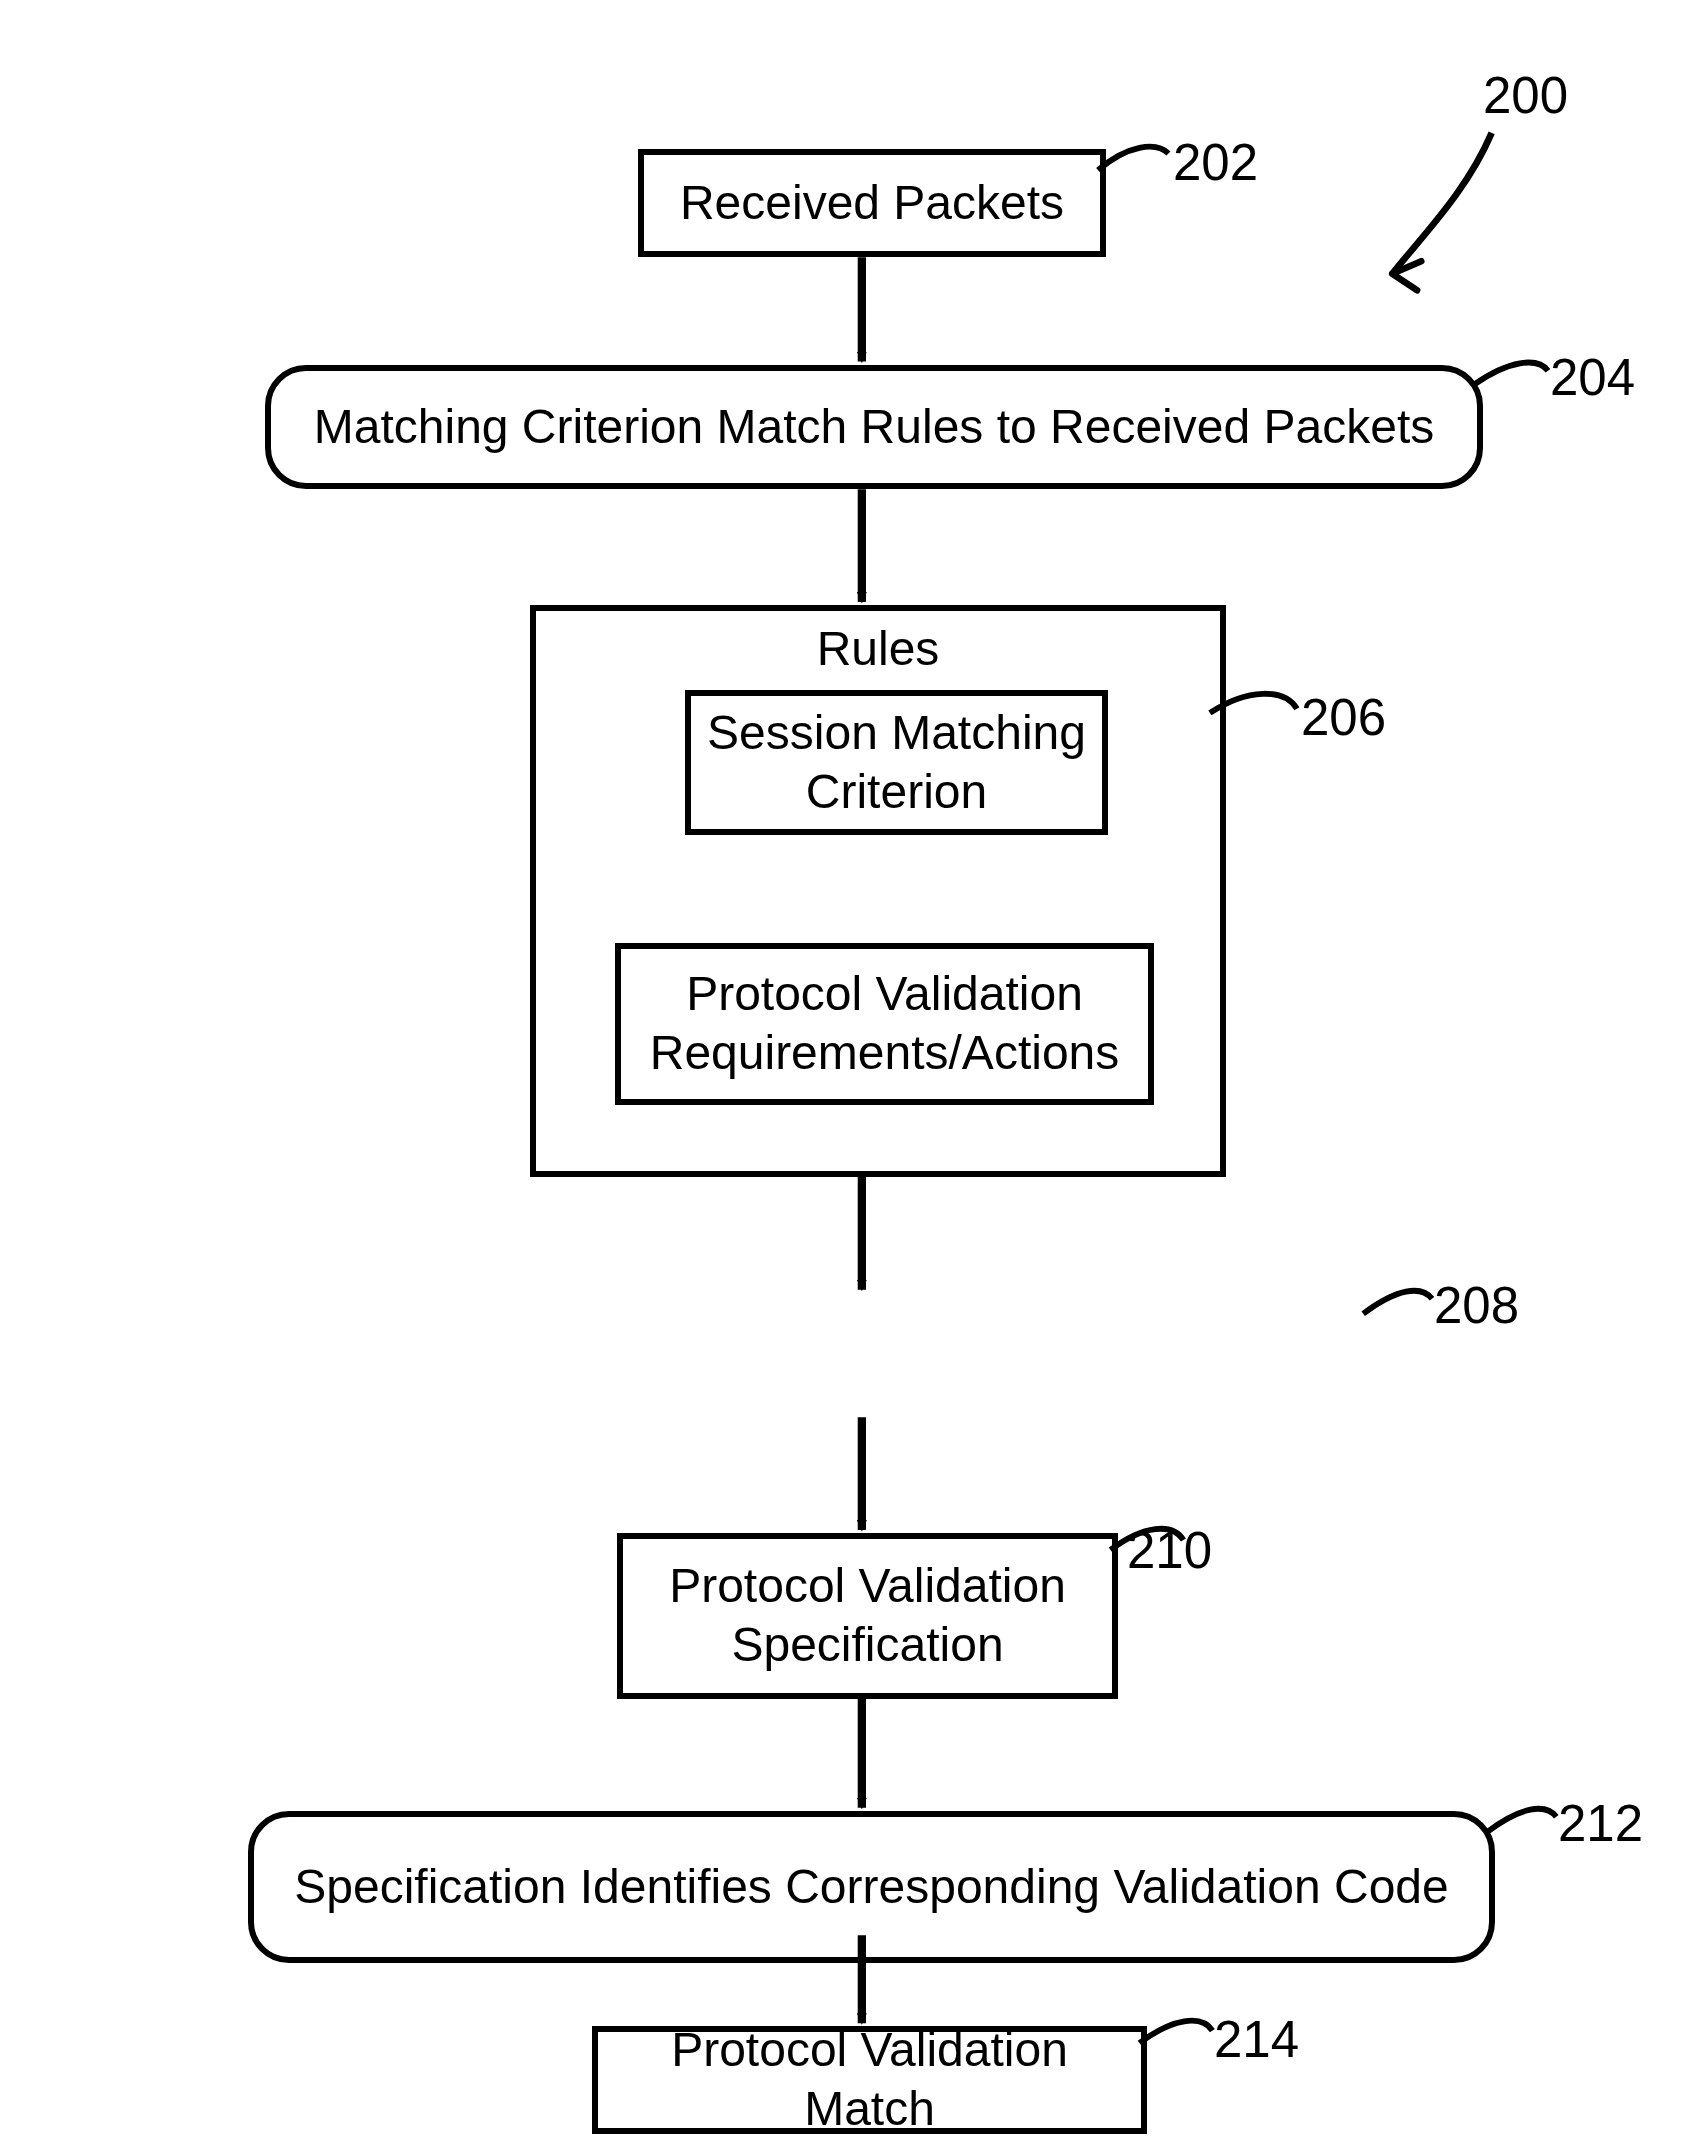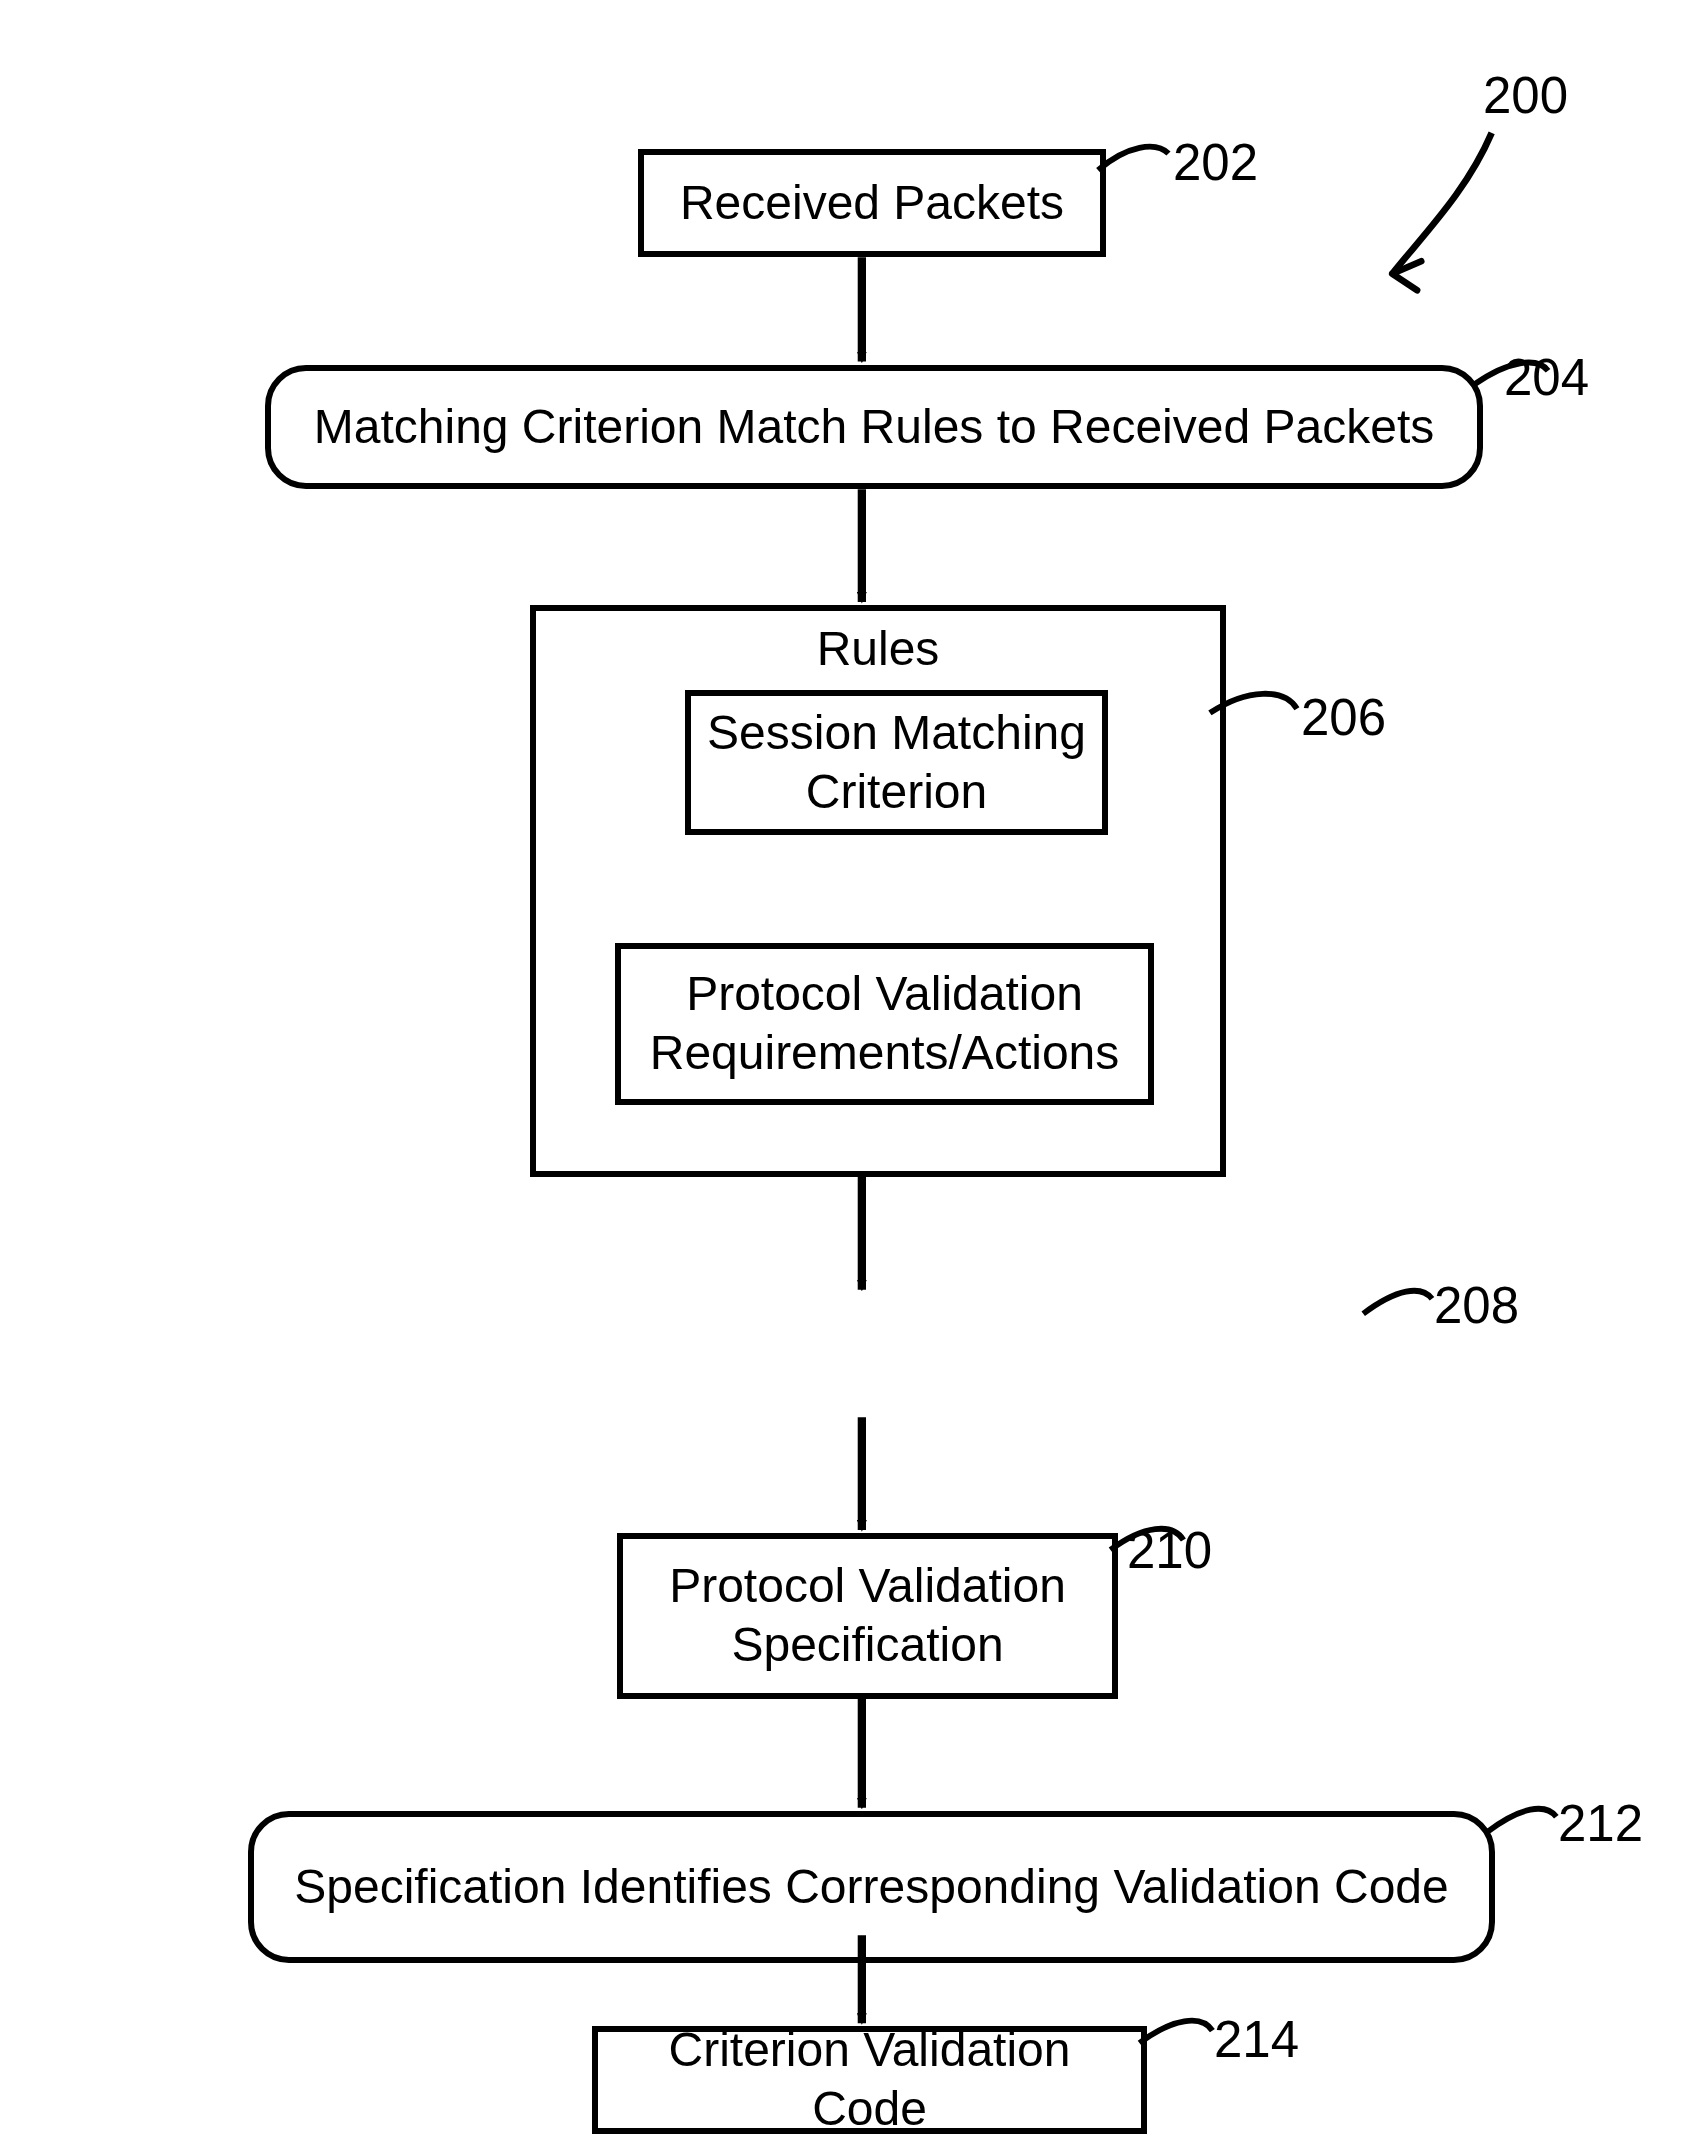--- a/index.html
+++ b/index.html
@@ -89,21 +89,21 @@
   <div class="label" style="left:1467px; top:66px;margin-left:16px;">200</div>
 
   <div class="node rect-sharp" style="left:630px; top:149px; width:468px; height:108px;">
     <div class="node-text">Received Packets</div>
   </div>
   <div class="label" style="left:1173px; top:133px;">202</div>
 
   <div class="node rect-round" style="left:257px; top:365px; width:1218px; height:124px;">
     <div class="node-text">Matching Criterion Match Rules to Received Packets</div>
   </div>
-  <div class="label" style="left:1504px; top:348px;">204</div>
+  <div class="label" style="left:1550px; top:348px;">204</div>
 
   <div class="rules-container" style="left:514px; top:605px; width:696px; height:572px;">
     <div class="rules-title">Rules</div>
     <div class="rules-inner" style="left:149px; top:79px; width:423px; height:145px; white-space: pre-line;">Session Matching
 Criterion</div>
     <div class="rules-inner" style="left:79px; top:332px; width:539px; height:162px; white-space: pre-line;">Protocol Validation
 Requirements/Actions</div>
   </div>
   <div class="label" style="left:1301px; top:688px;">206</div>
 
@@ -114,21 +114,21 @@
 Specification</div>
   </div>
   <div class="label" style="left:1127px; top:1521px;">210</div>
 
   <div class="node rect-round" style="left:240px; top:1811px; width:1247px; height:152px;">
     <div class="node-text">Specification Identifies Corresponding Validation Code</div>
   </div>
   <div class="label" style="left:1558px; top:1794px;">212</div>
 
   <div class="node rect-sharp" style="left:584px; top:2026px; width:555px; height:108px;">
-    <div class="node-text">Criterion Validation Code</div>
+    <div class="node-text">Protocol Validation Match</div>
   </div>
   <div class="label" style="left:1214px; top:2010px;">214</div>
 
   <svg class="overlay-svg" viewBox="0 0 2055 2595">
     <defs>
       <marker id="arrowhead" markerWidth="14" markerHeight="12" refX="12" refY="6" orient="auto" markerUnits="userSpaceOnUse">
         <path d="M0,0 L14,6 L0,12 Z" fill="#000"></path>
       </marker>
     </defs>
 

